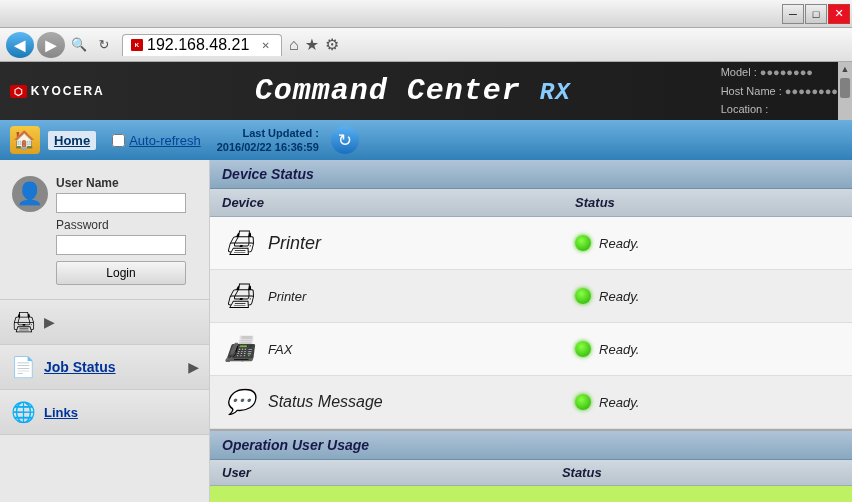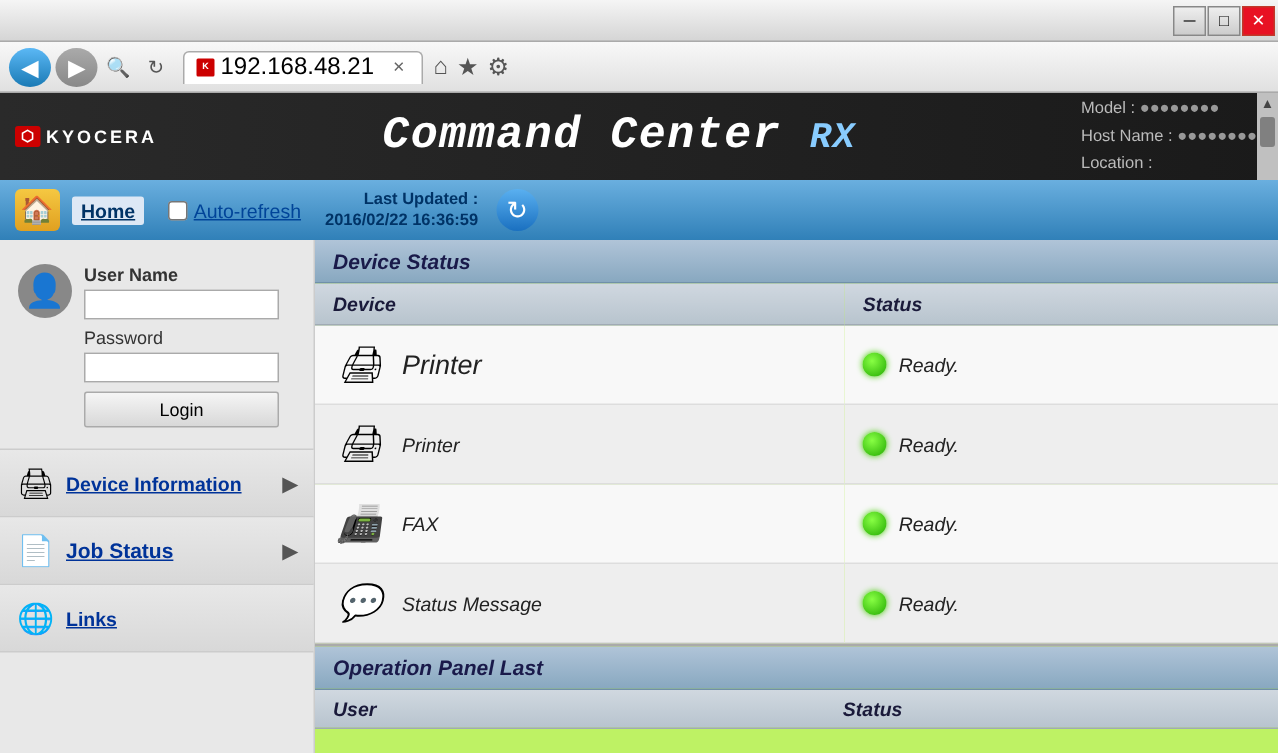--- a/index.html
+++ b/index.html
@@ -87,21 +87,20 @@
             <span style="font-size:12px;color:#333;font-weight:normal;margin-top:2px;">Password</span>
             <input type="password" style="width: 130px; height: 20px; border: 1px solid rgb(170, 170, 170); background: white; font-size: 12px; padding: 0px 4px;">
           </div>
         </div>
         <button style="margin-top:6px;width:130px;height:24px;background:linear-gradient(to bottom,#f5f5f5,#d8d8d8);border:1px solid #aaa;border-radius:2px;font-size:12px;cursor:pointer;margin-left:44px;">Login</button>
       </div>
 
       <div style="display:flex;flex-direction:column;margin-top:4px;">
         <div style="display:flex;align-items:center;padding:8px 10px;cursor:pointer;border-top:1px solid #ccc;border-bottom:1px solid #ccc;background:linear-gradient(to bottom,#e8e8e8,#d8d8d8);gap:6px;">
           <span style="width:28px;height:28px;display:flex;align-items:center;justify-content:center;font-size:20px;">🖨</span>
-          <span style="flex:1;font-size:13px;color:#003399;font-weight:bold;text-decoration:underline;">Device Information</span>
           <span style="font-size:14px;color:#555;">▶</span>
         </div>
         <div style="display:flex;align-items:center;padding:8px 10px;cursor:pointer;border-bottom:1px solid #ccc;background:linear-gradient(to bottom,#e8e8e8,#d8d8d8);gap:6px;">
           <span style="width:28px;height:28px;display:flex;align-items:center;justify-content:center;font-size:20px;">📄</span>
           <span style="flex:1;font-size:14px;color:#003399;font-weight:bold;text-decoration:underline;">Job Status</span>
           <span style="font-size:14px;color:#555;">▶</span>
         </div>
         <div style="display:flex;align-items:center;padding:8px 10px;cursor:pointer;border-bottom:1px solid #ccc;background:linear-gradient(to bottom,#e8e8e8,#d8d8d8);gap:6px;">
           <span style="width:28px;height:28px;display:flex;align-items:center;justify-content:center;font-size:20px;">🌐</span>
           <span style="flex:1;font-size:13px;color:#003399;font-weight:bold;text-decoration:underline;">Links</span>
@@ -160,36 +159,36 @@
       <div style="display:flex;align-items:center;gap:8px;">
         <span style="width:16px;height:16px;border-radius:50%;background:radial-gradient(circle at 40% 35%,#88ff44,#22aa00);display:inline-block;box-shadow:0 0 4px #44cc00;flex-shrink:0;"></span>
         <span style="font-size:13px;color:#222;">Ready.</span>
       </div>
     </td>
   </tr>
               <tr>
     <td style="padding:8px 12px;border-bottom:1px solid #ddd;font-size:13px;background:#eeeeee;">
       <div style="display:flex;align-items:center;gap:10px;">
         <span style="width:36px;height:36px;display:flex;align-items:center;justify-content:center;font-size:24px;">💬</span>
-        <span style="font-size:13px;color:#222;">Status Message</span>
+        <span style="font-size:16px;color:#222;">Status Message</span>
       </div>
     </td>
     <td style="padding:8px 12px;border-bottom:1px solid #ddd;font-size:13px;background:#eeeeee;">
       <div style="display:flex;align-items:center;gap:8px;">
         <span style="width:16px;height:16px;border-radius:50%;background:radial-gradient(circle at 40% 35%,#88ff44,#22aa00);display:inline-block;box-shadow:0 0 4px #44cc00;flex-shrink:0;"></span>
         <span style="font-size:13px;color:#222;">Ready.</span>
       </div>
     </td>
   </tr>
             </tbody>
         </table>
       </div>
 
       <div style="margin-top:0;">
-        <div style="background:linear-gradient(to bottom,#b0c4d8,#88a8c0);padding:6px 12px;font-size:14px;font-weight:bold;color:#1a1a4a;border-bottom:1px solid #7090a8;border-top:2px solid #aaa;">Operation Panel Last</div>
+        <div style="background:linear-gradient(to bottom,#b0c4d8,#88a8c0);padding:6px 12px;font-size:14px;font-weight:bold;color:#1a1a4a;border-bottom:1px solid #7090a8;border-top:2px solid #aaa;">Operation User Usage</div>
         <div style="background:linear-gradient(to bottom,#d0d8e0,#b8c4ce);padding:5px 12px;display:flex;border-bottom:1px solid #a0aab4;">
           <span style="font-size:13px;color:#1a1a3a;font-weight:bold;width:55%;">User</span>
           <span style="font-size:13px;color:#1a1a3a;font-weight:bold;">Status</span>
         </div>
       </div>
 
     </div>
   </div>
 </div>
 

